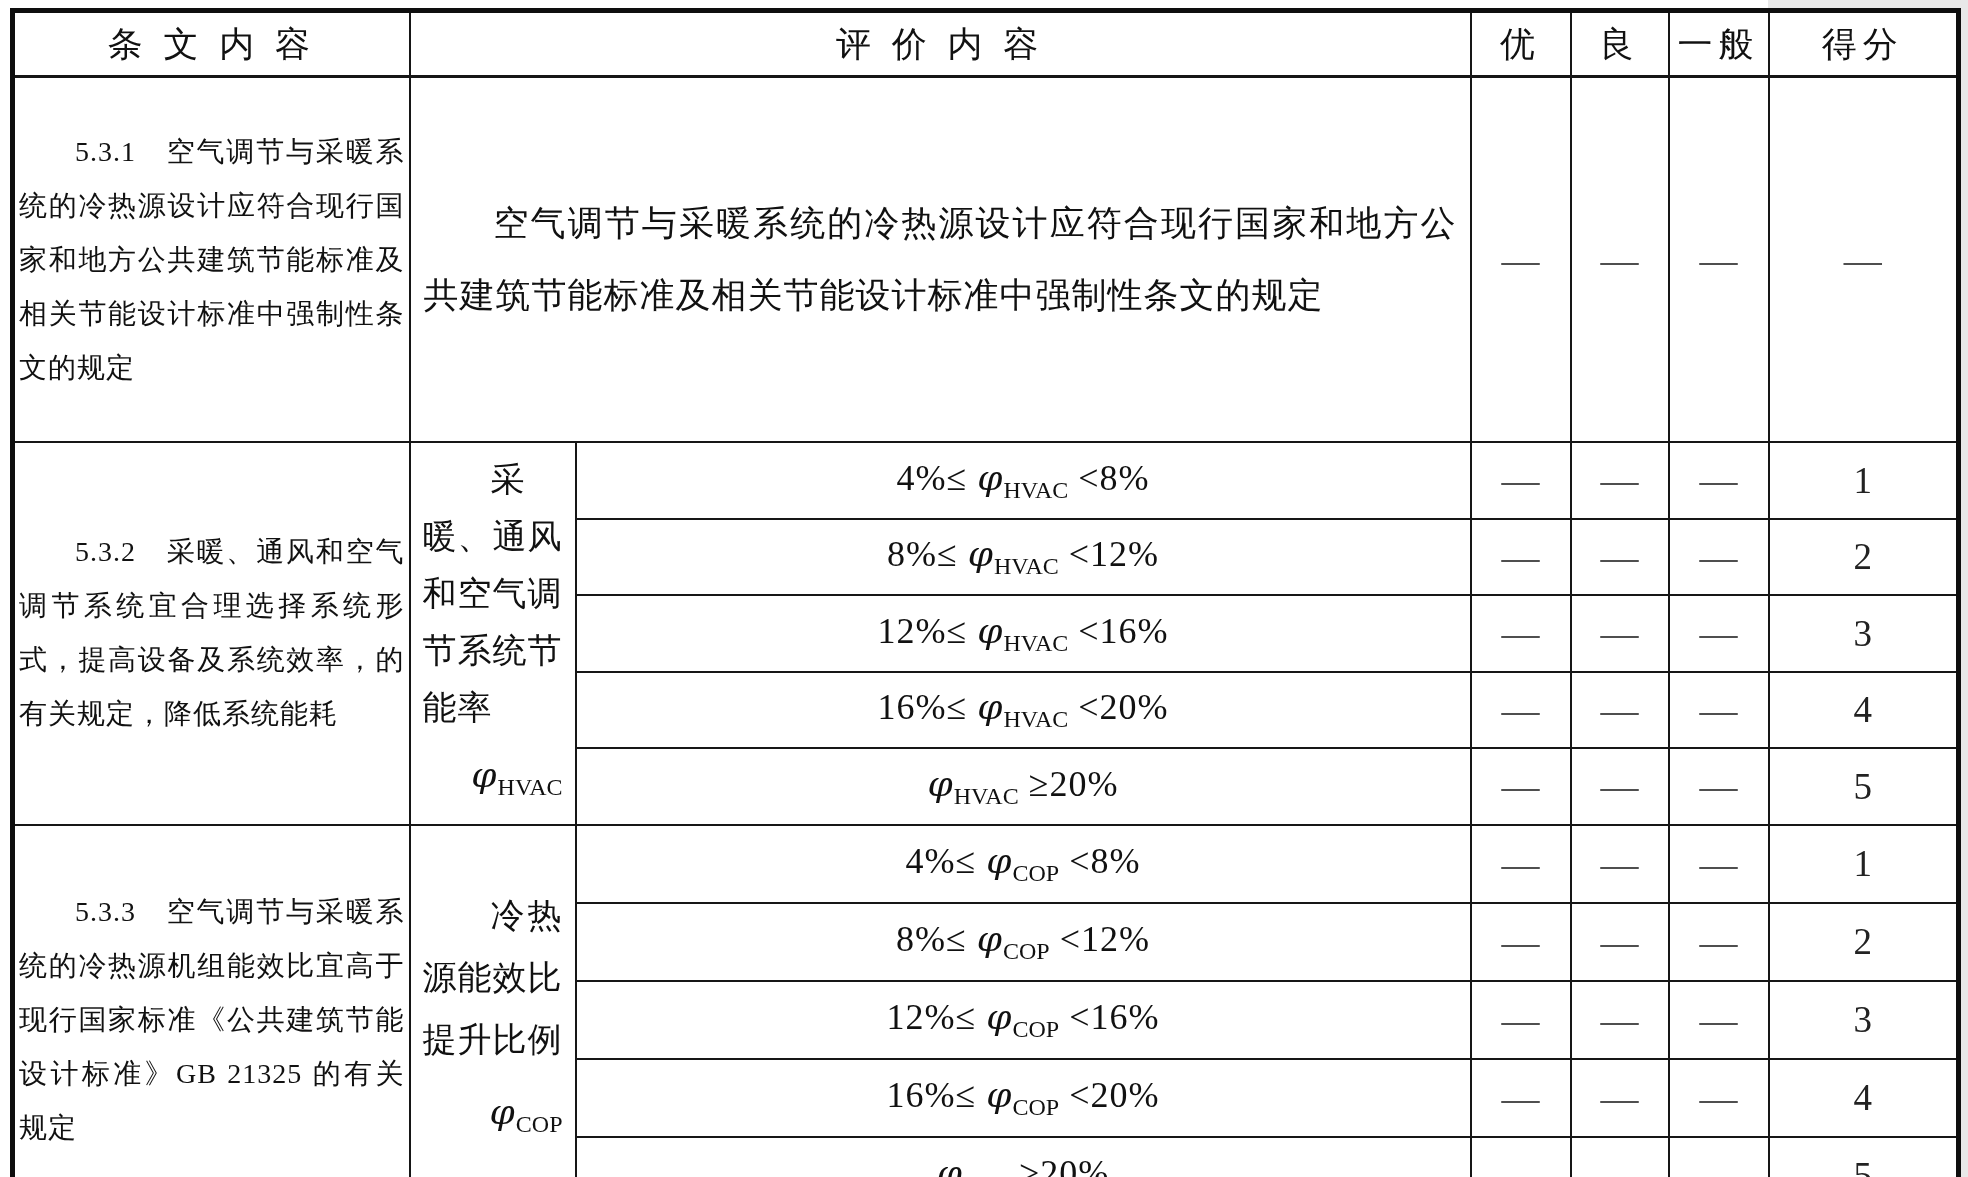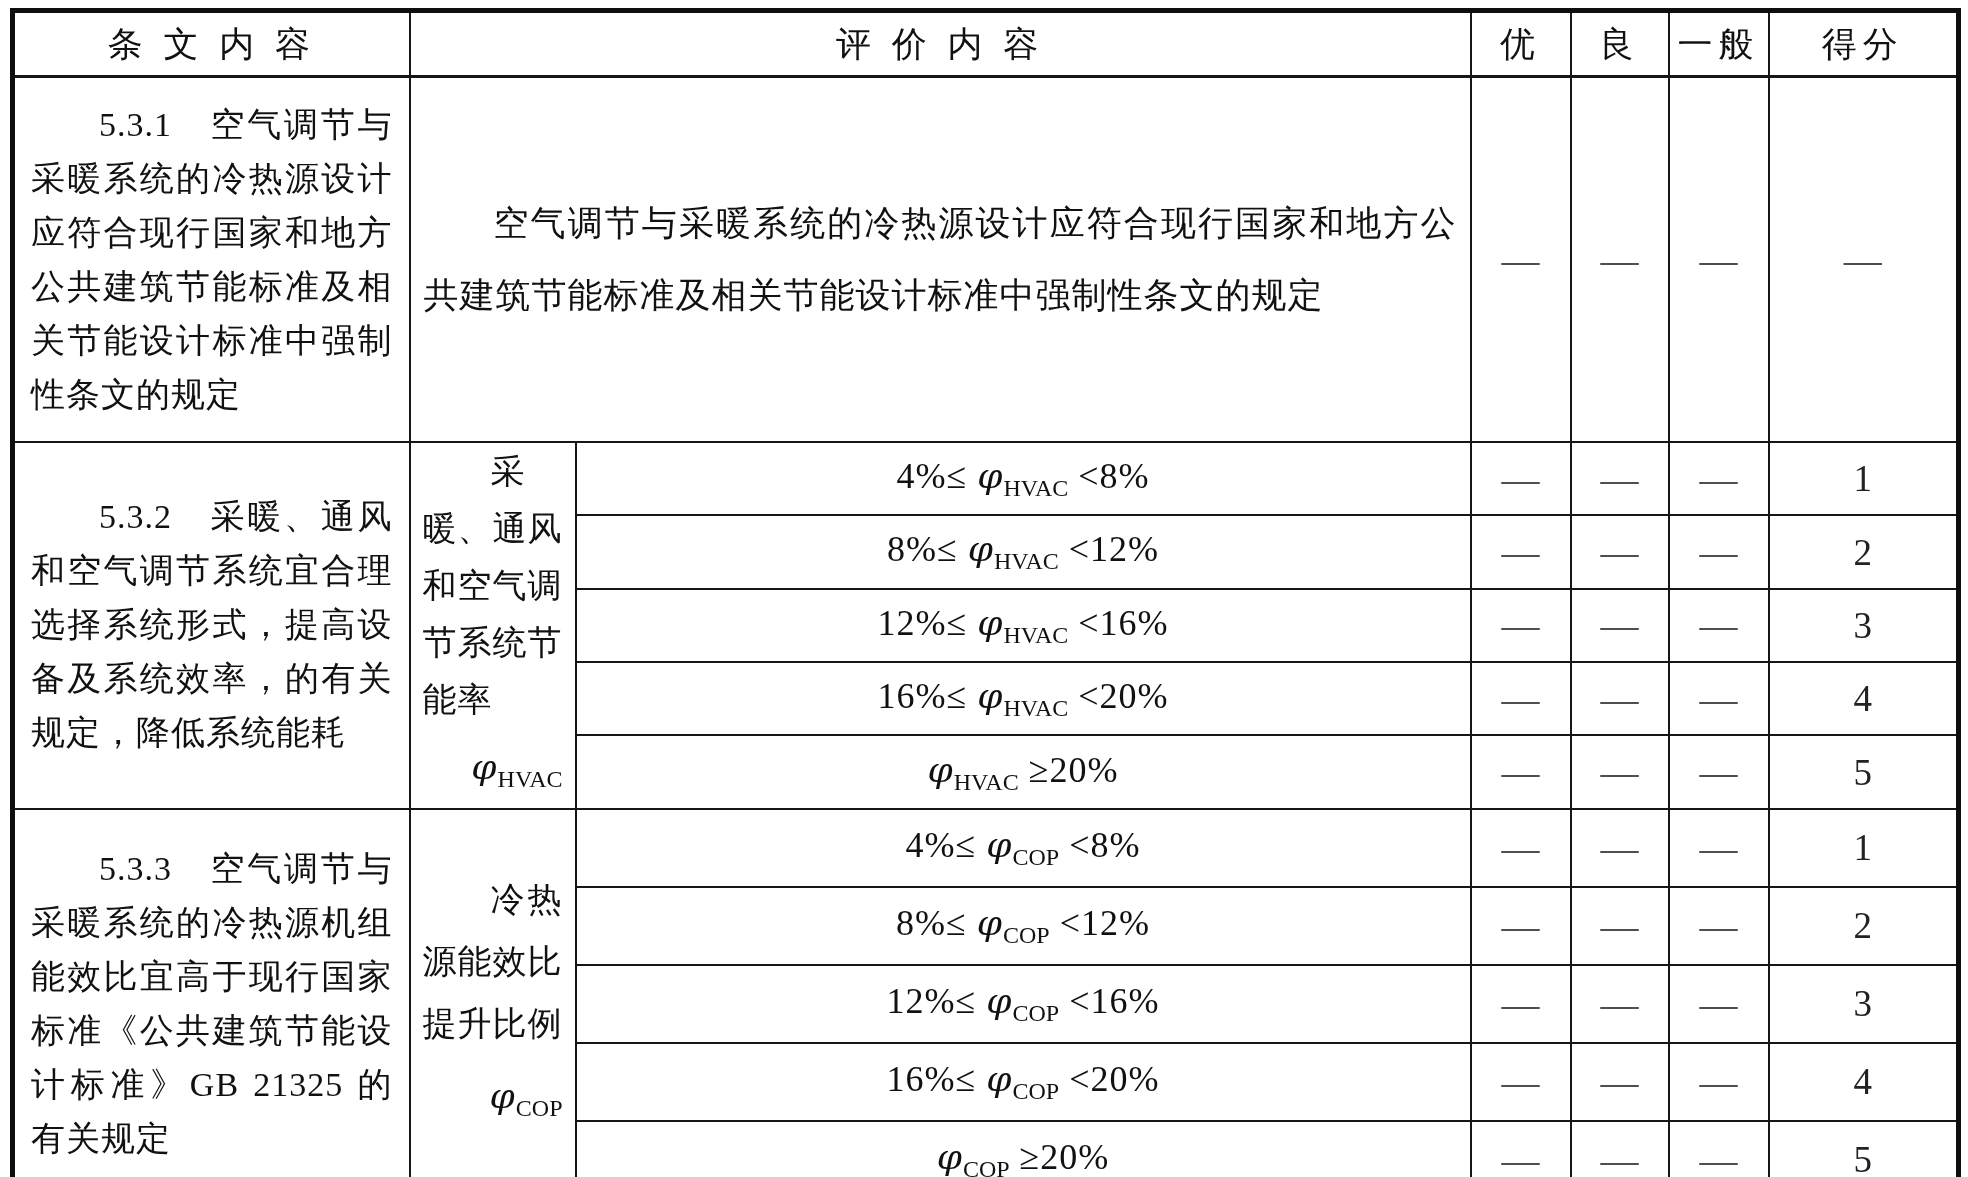--- a/index.html
+++ b/index.html
@@ -1,35 +1,35 @@
 <!DOCTYPE html>
 <html><head>
 <meta charset="utf-8">
 <style>
   html,body{margin:0;padding:0;background:#e8e8e8;}
-  .page{width:1968px;height:1177px;background:#ffffff;box-sizing:border-box;
+  .page{width:1768px;height:1177px;background:#ffffff;box-sizing:border-box;
         padding:8px 10px;font-family:"Liberation Serif","DejaVu Serif",serif;color:#111;}
   table.eval-table{border-collapse:collapse;width:1948px;table-layout:fixed;
         border:5px solid #0e0e0e;background:#fff;}
   .eval-table th,.eval-table td{border:2px solid #161616;padding:0;overflow:hidden;vertical-align:middle;}
   .eval-table thead th{height:62px;font-size:35px;font-weight:400;letter-spacing:6px;text-align:center;
         border-bottom:3px solid #161616;}
   
   tr.r531 td{height:363px;}
   tr.r532 td{height:65px;}
   tr.r533 td{height:76px;}
   
   td.article{vertical-align:middle;}
-  td.article .txt{font-size:34px;line-height:54px;text-align:justify;text-indent:2em;
-        padding:0 16px;letter-spacing:1px;}
+  td.article .txt{font-size:28px;line-height:54px;text-align:justify;text-indent:2em;
+        padding:0 4px;letter-spacing:1px;}
   
   td.eval .txt{font-size:35px;line-height:72px;text-align:justify;text-indent:2em;padding:0 13px;letter-spacing:1px;}
   
   td.sublabel{vertical-align:middle;}
-  td.sublabel .txt{font-size:34px;text-align:justify;text-indent:2em;padding:0 12px;letter-spacing:1px;}
+  td.sublabel .txt{font-size:34px;text-align:justify;text-indent:2em;padding:8px 12px;letter-spacing:1px;}
   td.sublabel.s532 .txt{line-height:57px;}
   td.sublabel.s533 .txt{line-height:62px;}
   td.sublabel .symline{text-indent:0;margin-top:10px;text-align:right;}
   .phi{font-style:italic;font-size:36px;font-family:"DejaVu Serif","Liberation Serif",serif;}
   .subsc{font-size:24px;letter-spacing:0;}
   
   td.crit{text-align:center;}
   td.crit .formula{font-size:36px;letter-spacing:1px;white-space:nowrap;}
   td.crit .formula .gap{display:inline-block;width:10px;}
   

